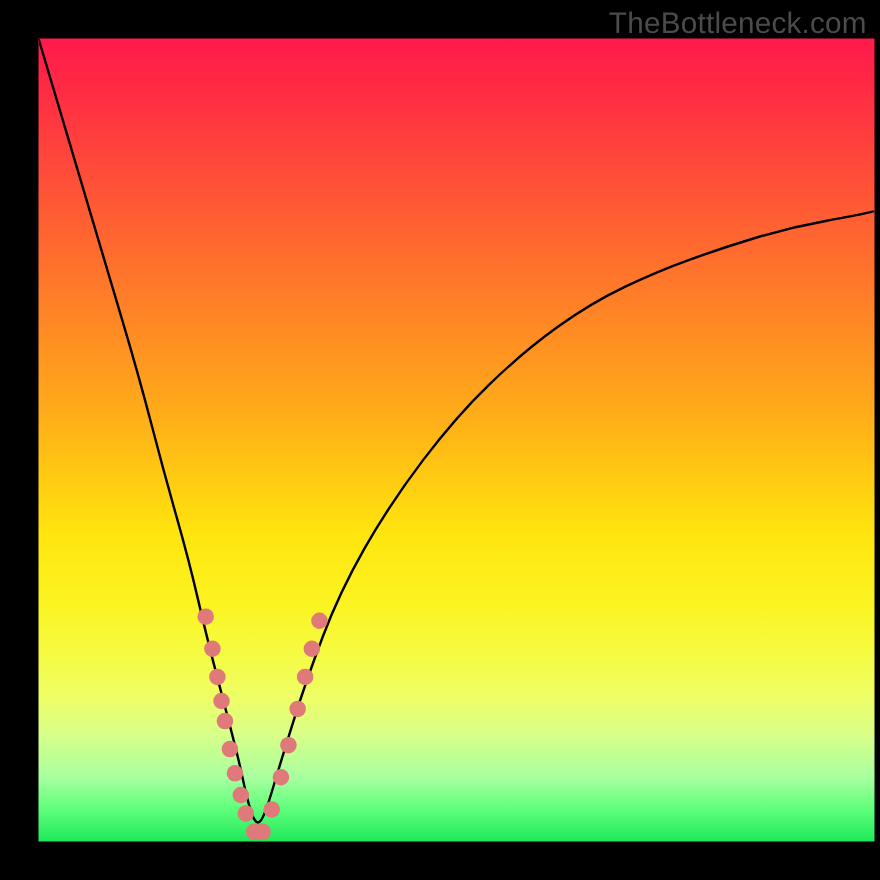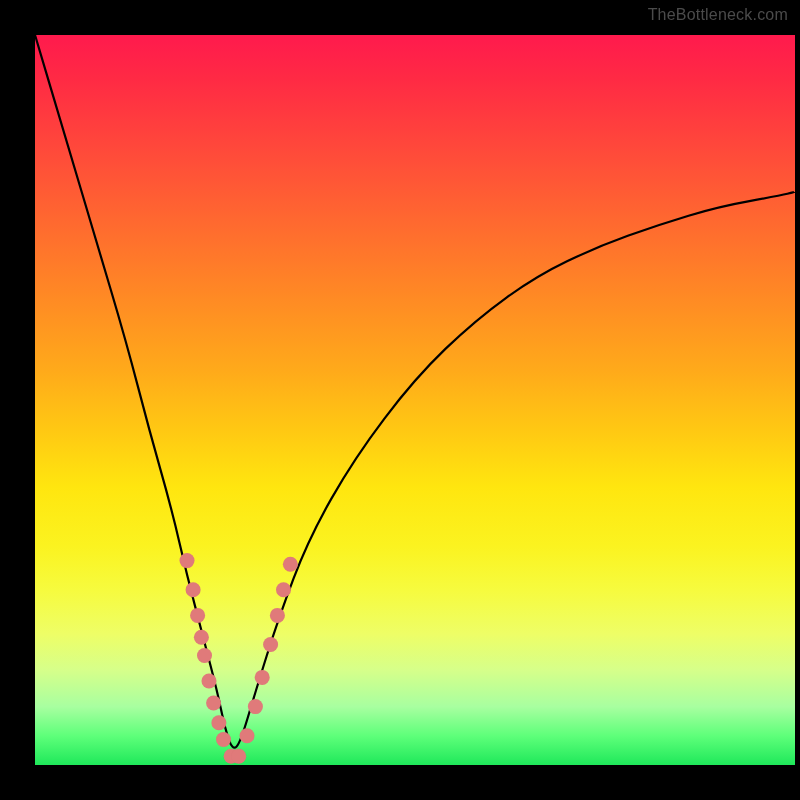--- a/index.html
+++ b/index.html
@@ -40,21 +40,21 @@
       #a8ffa0 92%,
       #5eff7a 96%,
       #1fe85a 100%);
     overflow: hidden;
   }
   .watermark {
     position: absolute;
     top: 6px;
     right: 12px;
     color: #4b4b4b;
-    font-size: 16px;
+    font-size: 27px;
     font-weight: 500;
     letter-spacing: 0.2px;
   }
   svg.curve {
     position: absolute;
     left: 0; top: 0;
     width: 760px;
     height: 730px;
   }
   .dots circle {

